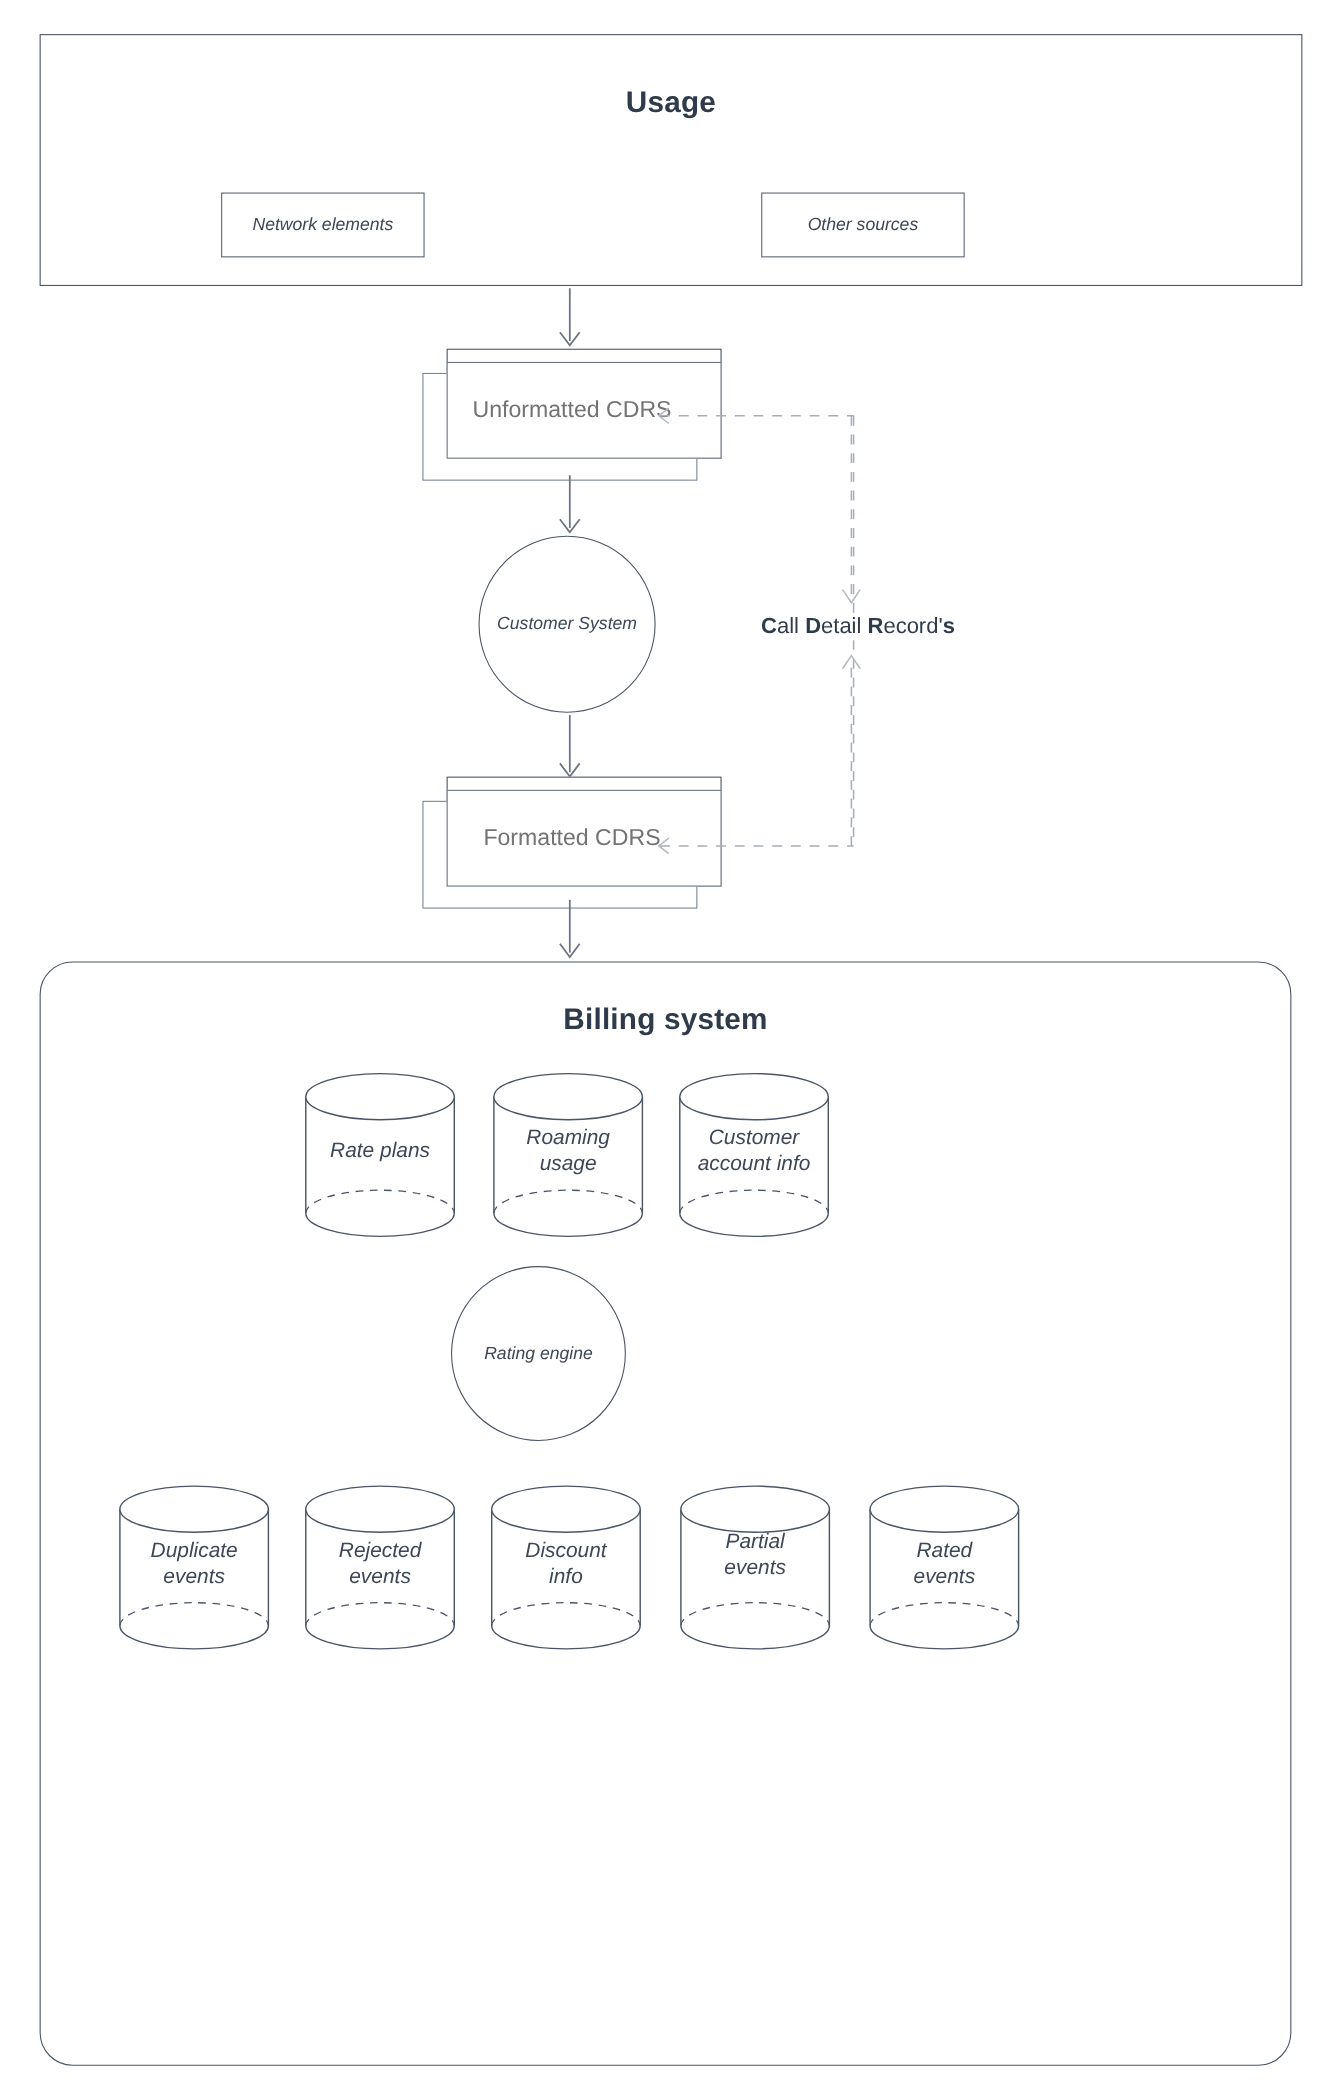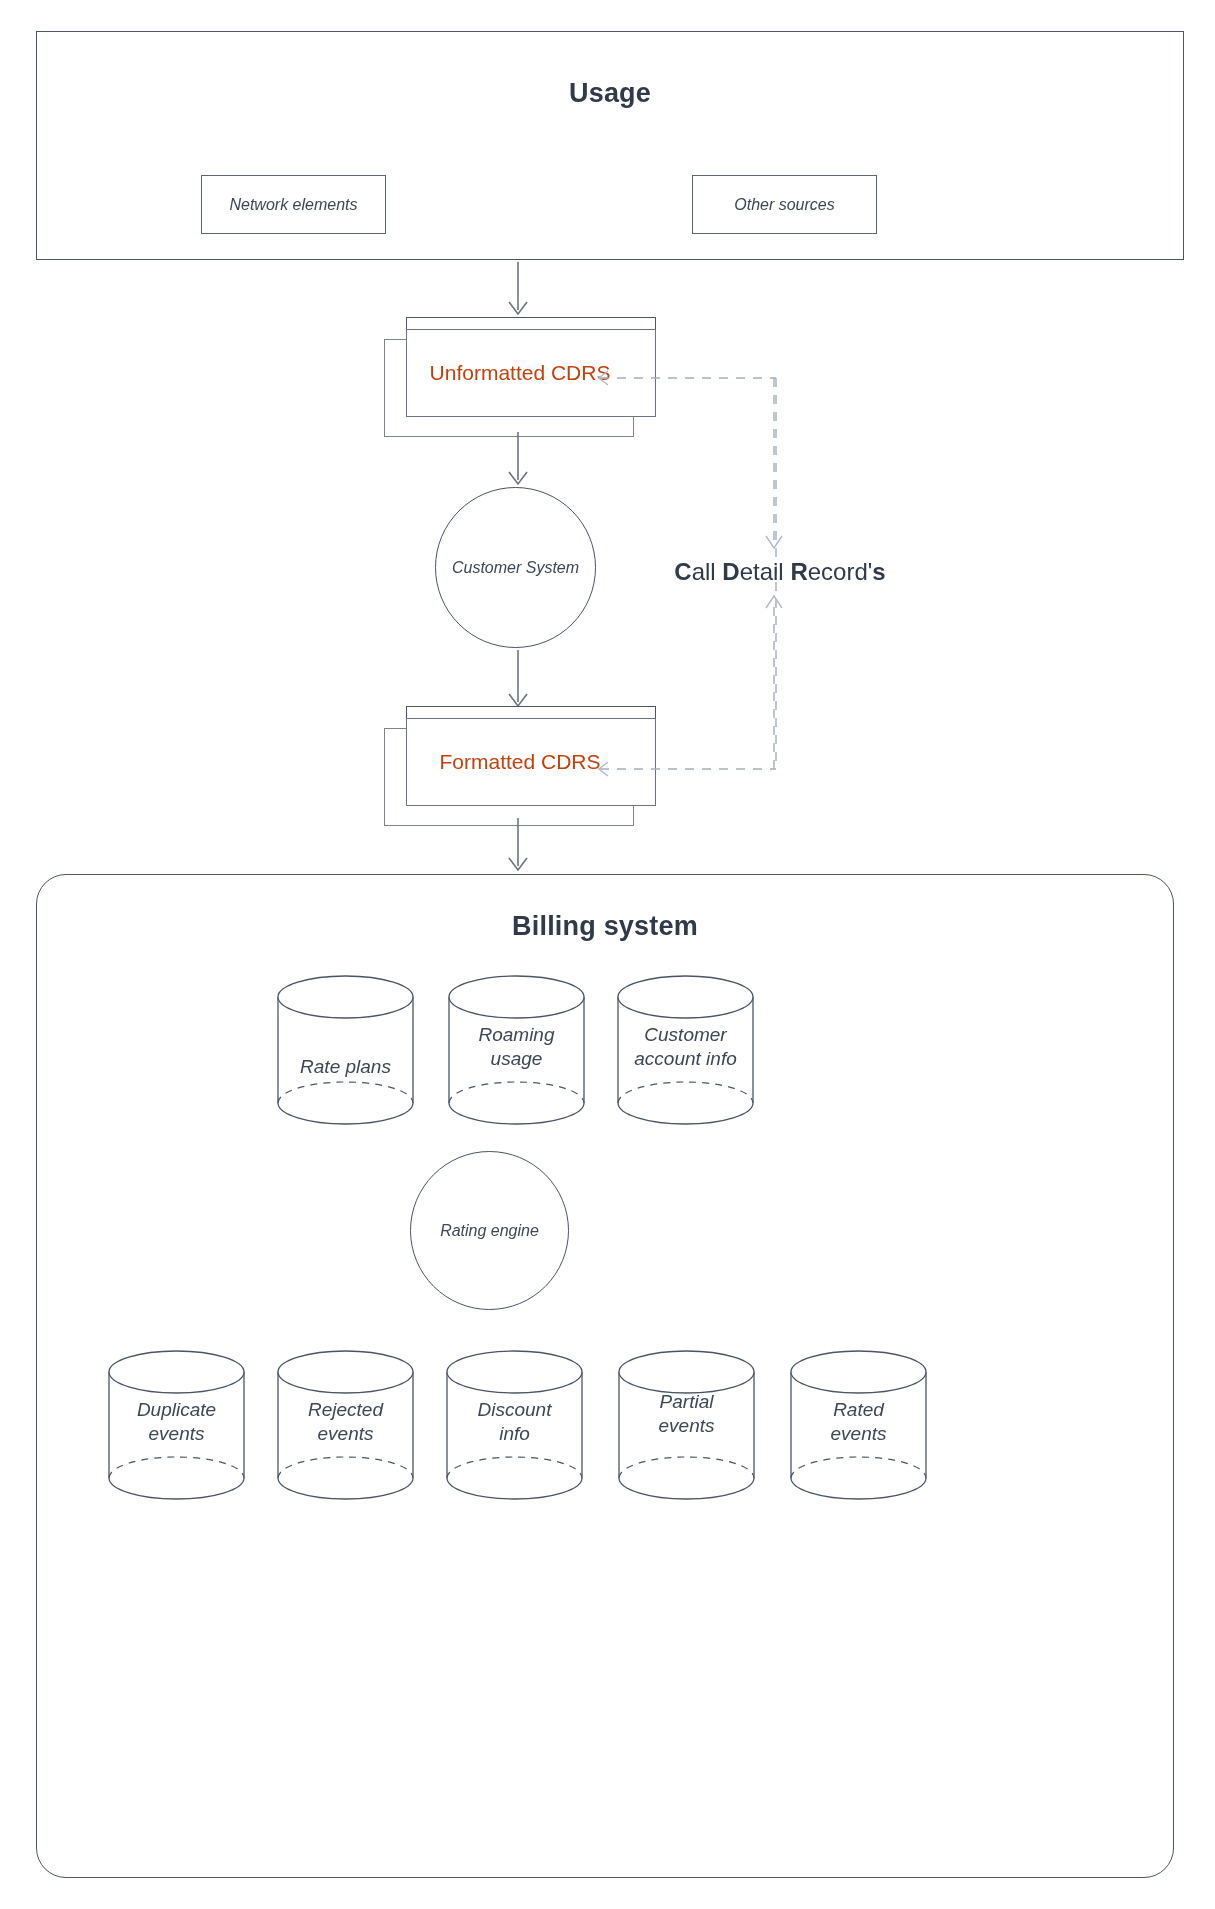--- a/index.html
+++ b/index.html
@@ -58,21 +58,21 @@
     border: 1.4px solid #6a7482;
     background: #fff;
   }
   .stack .layer.back  { left: 22px; top: 0px;  width: 250px; height: 100px; border-color: #4a5565; }
   .stack .layer.mid   { left: 0px;  top: 22px; width: 250px; height: 98px;  border-color: #7b8593; }
   .stack .layer.front { left: 22px; top: 12px; width: 250px; height: 88px;  border-color: #6a7482; }
   .stack .caption {
     position: absolute; left: 22px; top: 12px;
     width: 228px; height: 88px;
     display: flex; align-items: center; justify-content: center;
-    font-size: 21px; color: #c2410c;
+    font-size: 21px; color: #737373;
     background: transparent;
   }
   #stack-unformatted { left: 384px; top: 317px; }
   #stack-formatted   { left: 384px; top: 706px; }
 
   
   .circle {
     position: absolute;
     border: 1.3px solid #4a5565;
     border-radius: 50%;
@@ -108,21 +108,21 @@
 
   
   .conn { position: absolute; }
   .conn svg { display: block; overflow: visible; }
 
   #cdr-note {
     position: absolute;
     left: 650px; top: 558px;
     width: 260px;
     text-align: center;
-    font-size: 24px;
+    font-size: 20px;
     color: #2f3b4a;
     white-space: nowrap;
   }
   #cdr-note b { font-weight: bold; }
 </style>
 </head>
 <body>
 
 <div id="page">
 
@@ -210,21 +210,21 @@
   </div>
 
   <div class="cyl" id="cyl-top-0" style="left:277px; top:975px;">
     <svg width="137" height="150" viewBox="0 0 137 150">
       <path d="M1 22 L1 128" stroke="#4a5565" stroke-width="1.3" fill="none"></path>
       <path d="M136 22 L136 128" stroke="#4a5565" stroke-width="1.3" fill="none"></path>
       <ellipse cx="68.5" cy="22" rx="67.5" ry="21" stroke="#4a5565" stroke-width="1.3" fill="#fff"></ellipse>
       <path d="M1 128 A 67.5 21 0 0 0 136 128" stroke="#4a5565" stroke-width="1.3" fill="none"></path>
       <path d="M1 128 A 67.5 21 0 0 1 136 128" stroke="#4a5565" stroke-width="1.2" fill="none" stroke-dasharray="7 6"></path>
     </svg>
-    <div class="cyl-label" style="top:60px;margin-top:20px;">
+    <div class="cyl-label" style="top:60px;">
       <div>Rate plans</div>
     </div>
   </div>
 
   <div class="cyl" id="cyl-top-1" style="left:448px; top:975px;">
     <svg width="137" height="150" viewBox="0 0 137 150">
       <path d="M1 22 L1 128" stroke="#4a5565" stroke-width="1.3" fill="none"></path>
       <path d="M136 22 L136 128" stroke="#4a5565" stroke-width="1.3" fill="none"></path>
       <ellipse cx="68.5" cy="22" rx="67.5" ry="21" stroke="#4a5565" stroke-width="1.3" fill="#fff"></ellipse>
       <path d="M1 128 A 67.5 21 0 0 0 136 128" stroke="#4a5565" stroke-width="1.3" fill="none"></path>

